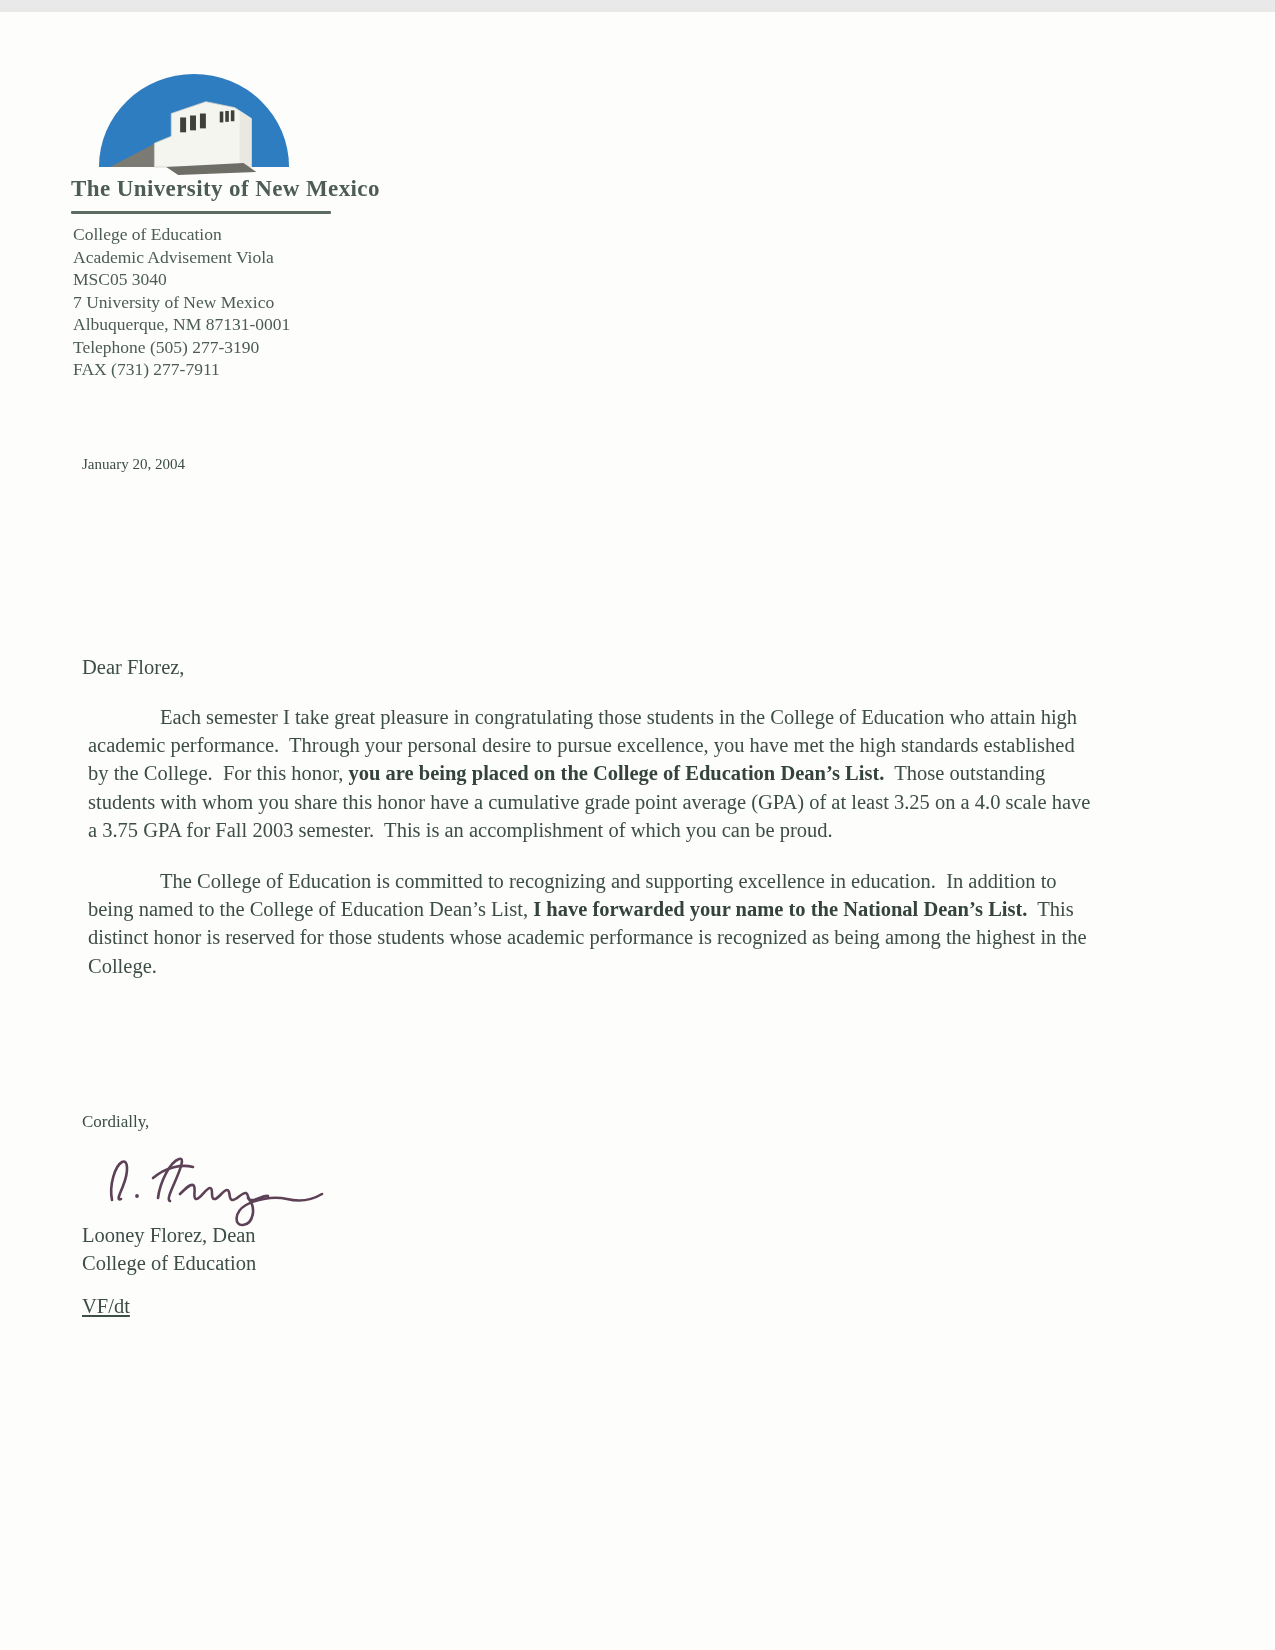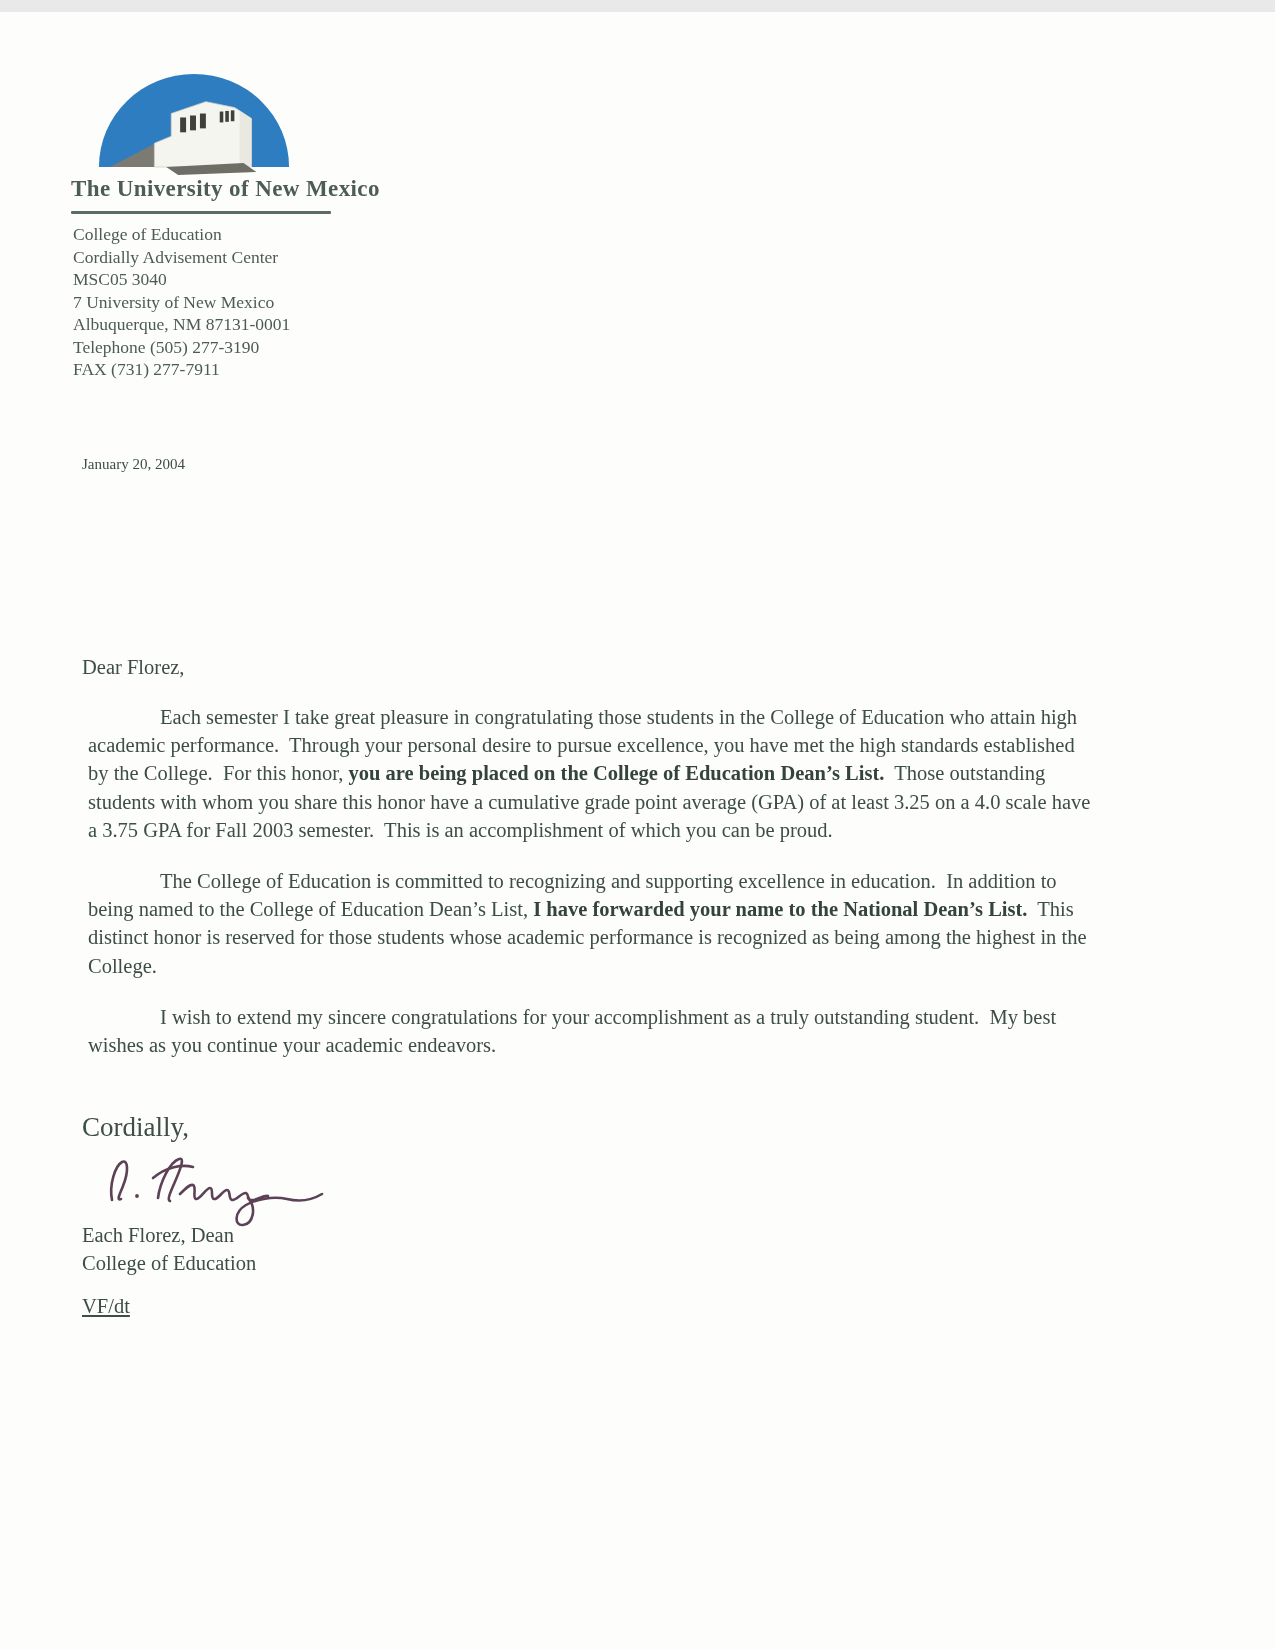--- a/index.html
+++ b/index.html
@@ -28,21 +28,21 @@
     font-size:17.5px;line-height:22.5px;color:#4c5c55;
   }
   .line{white-space:pre-wrap;}
   
   .date{position:absolute;left:82px;top:444px;font-size:15px;}
   .recipient{position:absolute;left:82px;top:517px;font-size:20.5px;line-height:27px;}
   .salutation{position:absolute;left:82px;top:644px;font-size:20.5px;}
   .body{position:absolute;left:88px;top:691px;width:1008px;font-size:20.5px;line-height:28.2px;}
   .body p{margin:0 0 23px 0;text-indent:72px;white-space:pre-wrap;text-align:left;}
   .body .b{font-weight:bold;color:#34433e;}
-  .closing{position:absolute;left:82px;top:1100px;font-size:27px;}
+  .closing{position:absolute;left:82px;top:1100px;font-size:17px;}
   .signature{position:absolute;left:96px;top:1126px;}
   .signer{position:absolute;left:82px;top:1210px;font-size:20.5px;line-height:27.5px;}
   .initials{position:absolute;left:82px;top:1283px;font-size:20.5px;text-decoration:underline;}
   
   .scan-edge{
     position:absolute;left:0;bottom:0;width:100%;height:6px;
     background:linear-gradient(to right,
       rgba(150,190,185,.55) 0%, rgba(190,200,190,.30) 7%,
       rgba(205,210,198,.38) 22%, rgba(198,204,194,.28) 40%,
       rgba(210,214,202,.40) 55%, rgba(200,206,196,.26) 72%,
@@ -72,37 +72,36 @@
 
     <rect x="126" y="60" width="3.6" height="11" fill="#3f4039"></rect>
     <rect x="131.6" y="59.4" width="3.6" height="11" fill="#3f4039"></rect>
     <rect x="137.2" y="58.8" width="3.6" height="11" fill="#3f4039"></rect>
   </svg>
 
   <div class="univ-name">The University of New Mexico</div>
   <div class="lh-rule"></div>
   <div class="lh-address" id="lh-address">
       <div class="line">College of Education</div>
-      <div class="line">Cordially Advisement Center</div>
+      <div class="line">Academic Advisement Viola</div>
       <div class="line">MSC05 3040</div>
       <div class="line">7 University of New Mexico</div>
       <div class="line">Albuquerque, NM 87131-0001</div>
       <div class="line">Telephone (505) 277-3190</div>
       <div class="line">FAX (731) 277-7911</div>
     </div>
 
   <div class="date">January 20, 2004</div>
 
 
   <div class="salutation">Dear Florez,</div>
 
   <div class="body" id="letter-body">
       <p><span>Each semester I take great pleasure in congratulating those students in the College of Education who attain high academic performance.  Through your personal desire to pursue excellence, you have met the high standards established by the College.  For this honor, </span><span class="b">you are being placed on the College of Education Dean’s List.</span><span>  Those outstanding students with whom you share this honor have a cumulative grade point average (GPA) of at least 3.25 on a 4.0 scale have a 3.75 GPA for Fall 2003 semester.  This is an accomplishment of which you can be proud.</span></p>
       <p><span>The College of Education is committed to recognizing and supporting excellence in education.  In addition to being named to the College of Education Dean’s List, </span><span class="b">I have forwarded your name to the National Dean’s List.</span><span>  This distinct honor is reserved for those students whose academic performance is recognized as being among the highest in the College.</span></p>
-      <p><span>I wish to extend my sincere congratulations for your accomplishment as a truly outstanding student.  My best wishes as you continue your academic endeavors.</span></p>
     </div>
 
   <div class="closing">Cordially,</div>
 
   <svg class="signature" width="240" height="96" viewBox="0 0 240 96" aria-hidden="true">
     <g stroke="#5d4156" stroke-width="2.6" fill="none" stroke-linecap="round" stroke-linejoin="round">
 
       <path d="M16,62 C13,47 19,28 26,24 C32,21 33,33 27,48 C24,56 20,63 25,61"></path>
 
       <circle cx="41" cy="58" r="1.9" fill="#5d4156" stroke="none"></circle>
@@ -111,20 +110,20 @@
 
       <path d="M57,40 C70,29 86,26 97,29"></path>
 
       <path d="M84,56 C90,50 94,46 97,47 C101,49 96,60 100,61 C104,62 110,50 114,50 C118,50 114,60 118,61 C122,62 127,52 131,52 C135,52 132,61 136,62 C140,63 146,54 150,55 C153,56 151,62 155,62 C160,63 167,57 172,58"></path>
 
       <path d="M152,60 C161,70 157,86 147,87 C138,88 138,74 150,67 C160,61 177,58 191,61 C203,64 216,62 226,56"></path>
     </g>
   </svg>
 
   <div class="signer">
-      <div class="line">Each Florez, Dean</div>
+      <div class="line">Looney Florez, Dean</div>
       <div class="line">College of Education</div>
     </div>
 
   <div class="initials">VF/dt</div>
 
   <div class="scan-edge"></div>
 </div>
 
 </body></html>

